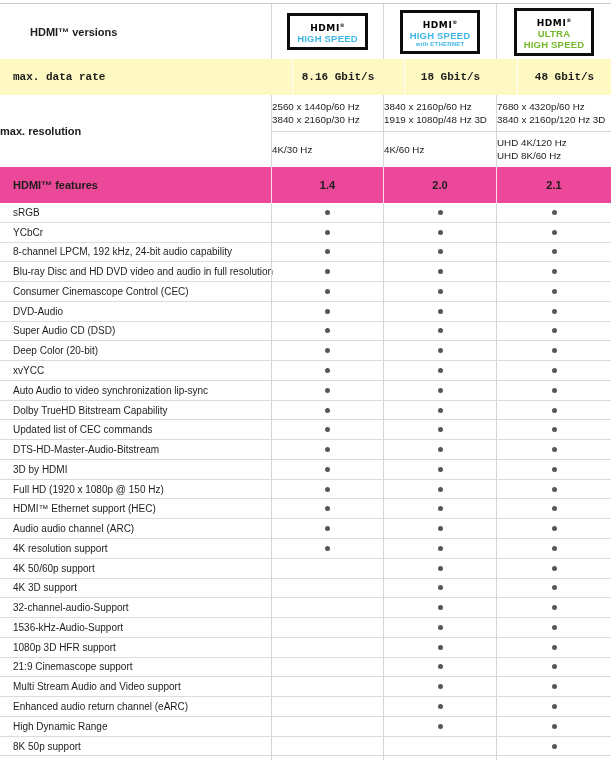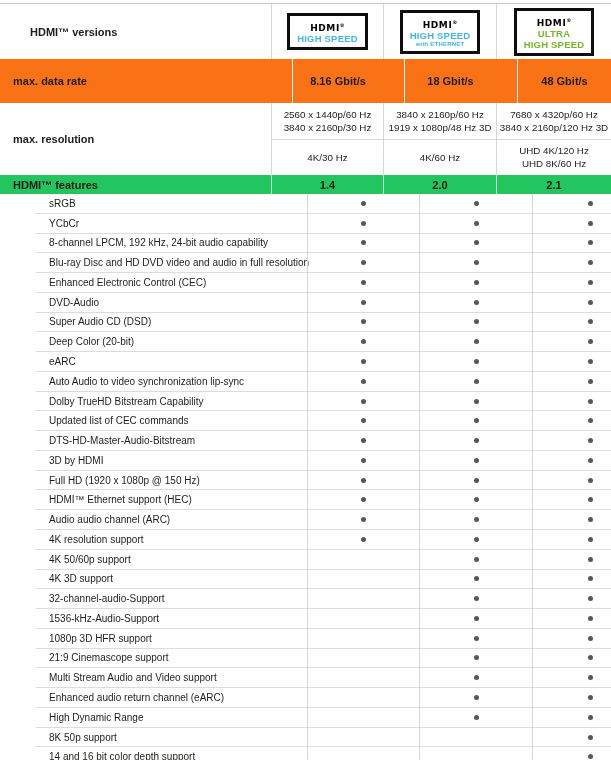--- a/index.html
+++ b/index.html
@@ -18,41 +18,41 @@
   .badge-cell { justify-content:center; }
   .badge { border:3px solid #0d0d0d; background:#fff; padding:4px 7px 3px 7px; text-align:center; min-width:80px; }
   .badge-logo { font-family:"DejaVu Sans", sans-serif; font-weight:bold; font-size:9px; letter-spacing:.6px; color:#000; line-height:10px; }
   .badge-logo sup { font-size:5px; letter-spacing:0; }
   .badge-line { font-weight:bold; font-size:9.5px; line-height:11px; letter-spacing:.2px; }
   .badge-line.small { font-size:6px; line-height:7px; letter-spacing:.2px; }
   .cyan { color:#41b6e6; }
   .greentxt { color:#76b82a; }
 
   
-  .datarate-row { height:44px; background:#f97316; }
+  .datarate-row { height:36px; background:#fef9c3;font-family:Liberation Mono, monospace; }
   .datarate-row .label-cell { padding-left:13px; font-size:11px; font-weight:bold; }
   .datarate-row .val-cell { justify-content:center; font-size:11px; font-weight:bold; border-left:1px solid #fff;margin-left:21px; }
 
   
   .res-block { display:grid; grid-template-columns:271px 340px; height:72px; }
-  .res-label { display:flex; align-items:center; padding-left:13px; font-size:11px; font-weight:bold; }
+  .res-label { display:flex; align-items:center; font-size:11px; font-weight:bold; }
   .res-right { display:flex; flex-direction:column; }
   .res-subrow { display:grid; grid-template-columns:112px 113px 115px; flex:1; }
   .res-subrow.top { border-bottom:1px solid #d6d6d6; }
-  .res-cell { display:flex; flex-direction:column; justify-content:center; align-items:center; border-left:1px solid #d6d6d6; }
+  .res-cell { display:flex; flex-direction:column; justify-content:center; border-left:1px solid #d6d6d6; }
   .res-line { font-size:9.8px; line-height:13px; white-space:nowrap; }
 
   
-  .features-header { height:19px; background:#22c55e; }
+  .features-header { height:36px; background:#ec4899; }
   .features-header .label-cell { padding-left:13px; font-size:11px; font-weight:bold; }
   .features-header .val-cell { justify-content:center; font-size:11px; font-weight:bold; border-left:1px solid rgba(255,255,255,.8); }
 
   
   .features-body { display:flex; flex-direction:column; height:573px; }
-  .feature-row { flex:1; border-bottom:1px solid #dcdcdc;margin-left:36px; }
+  .feature-row { flex:1; border-bottom:1px solid #dcdcdc; }
   .feature-row .label-cell { padding-left:13px; font-size:10px; white-space:nowrap; }
   .dot-cell { justify-content:center; border-left:1px solid #d6d6d6; }
   .dot { width:5px; height:5px; border-radius:50%; background:#575757; display:block; }
 </style>
 </head>
 <body>
 
 <div class="page">
   <div class="table">
 
@@ -172,21 +172,21 @@
             <span class="dot"></span>
           </div>
     <div class="cell dot-cell">
             <span class="dot"></span>
           </div>
     <div class="cell dot-cell">
             <span class="dot"></span>
           </div>
   </div>
         <div class="row feature-row">
-    <div class="cell label-cell">Enhanced Electronic Control (CEC)</div>
+    <div class="cell label-cell">Consumer Cinemascope Control (CEC)</div>
     <div class="cell dot-cell">
             <span class="dot"></span>
           </div>
     <div class="cell dot-cell">
             <span class="dot"></span>
           </div>
     <div class="cell dot-cell">
             <span class="dot"></span>
           </div>
   </div>
@@ -220,21 +220,21 @@
             <span class="dot"></span>
           </div>
     <div class="cell dot-cell">
             <span class="dot"></span>
           </div>
     <div class="cell dot-cell">
             <span class="dot"></span>
           </div>
   </div>
         <div class="row feature-row">
-    <div class="cell label-cell">eARC</div>
+    <div class="cell label-cell">xvYCC</div>
     <div class="cell dot-cell">
             <span class="dot"></span>
           </div>
     <div class="cell dot-cell">
             <span class="dot"></span>
           </div>
     <div class="cell dot-cell">
             <span class="dot"></span>
           </div>
   </div>

